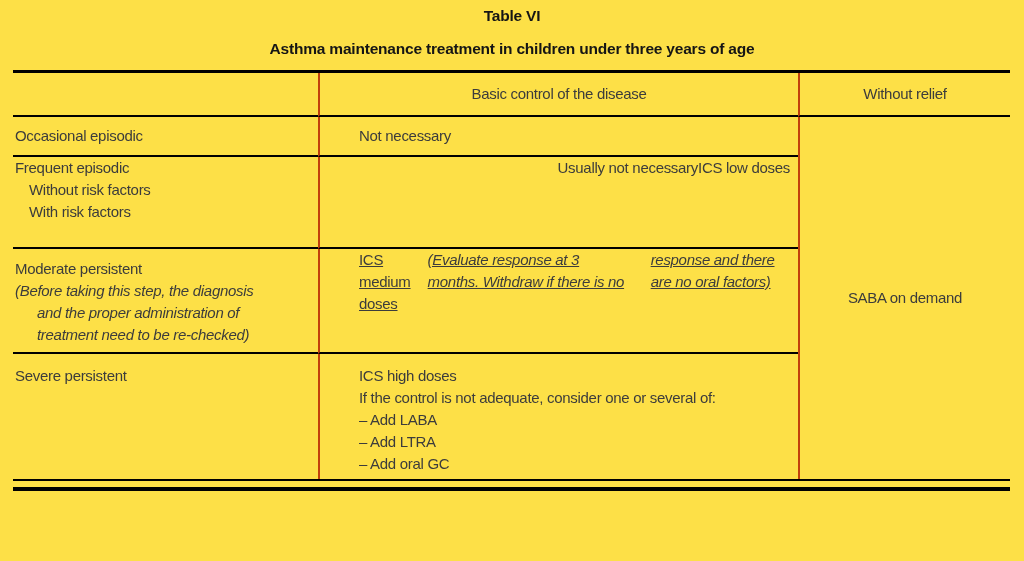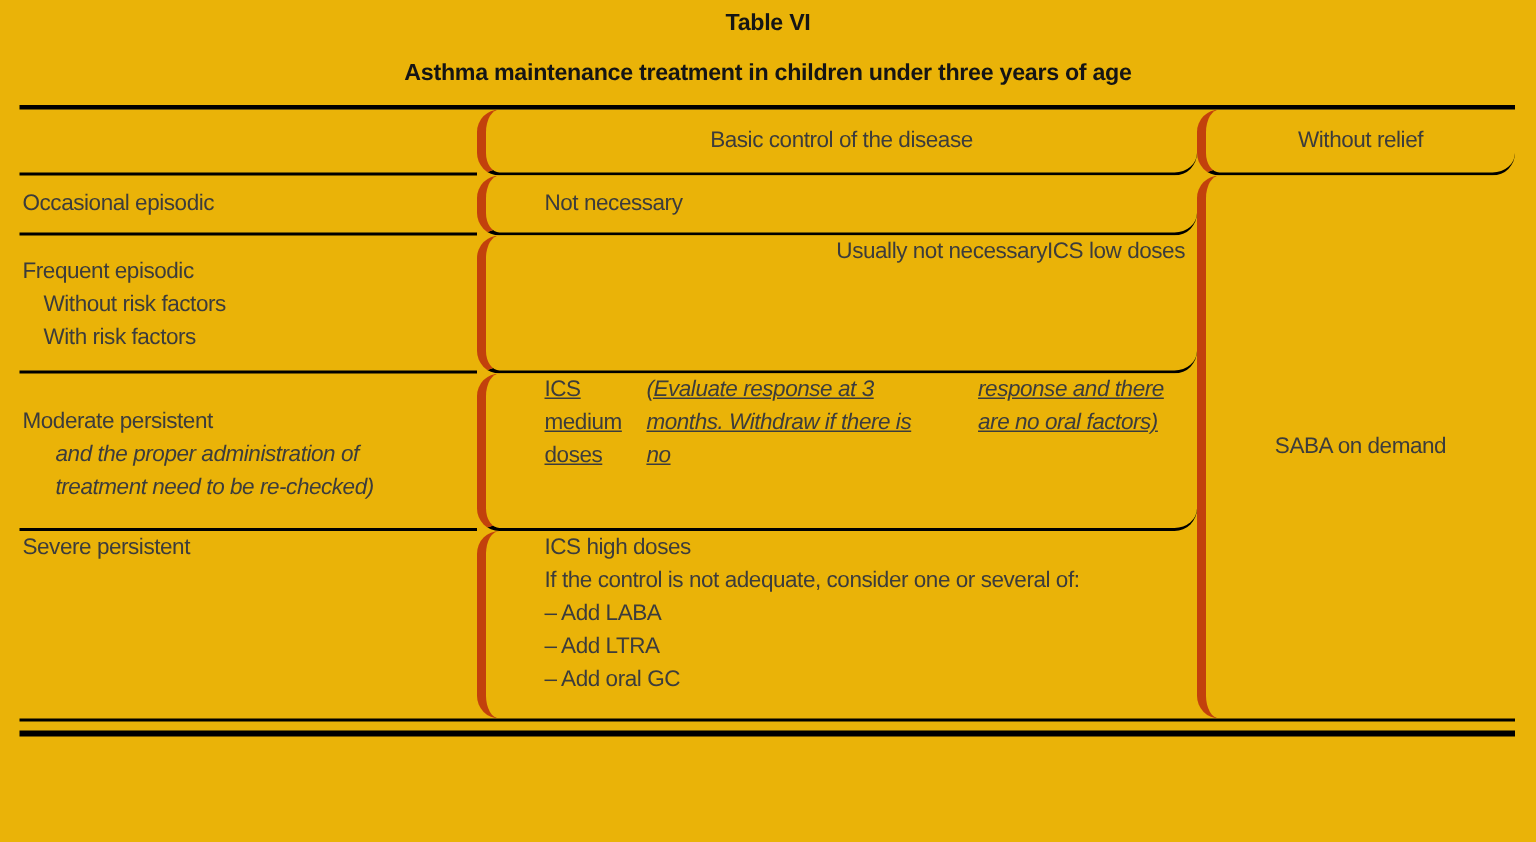--- a/index.html
+++ b/index.html
@@ -3,50 +3,50 @@
 <meta charset="utf-8">
 <style>
   * { margin:0; padding:0; box-sizing:border-box; }
   html,body { background:#ffffff; }
   body {
     width:1024px; height:561px;
     font-family:"Liberation Sans", sans-serif;
     color:#3c3c3c;
     overflow:hidden;
   }
-  .page { position:relative; width:1024px; height:561px; background:#eab308; overflow:hidden; }
+  .page { position:relative; width:1024px; height:561px; background:#fde047; overflow:hidden; }
 
   
   .caption { text-align:center; font-weight:bold; color:#151515; letter-spacing:-0.2px; }
   .cap-label { padding-top:7px; font-size:15.5px; line-height:17px; }
   .cap-title { margin-top:16px; font-size:15.5px; line-height:17px; }
 
   
   .tbl {
     margin:13px 14px 0 13px;
     display:grid;
     grid-template-columns:305px 480px 1fr;
     grid-template-rows:44px 40px 92px 105px 125px;
     border-top:3px solid #000;
     border-bottom:2px solid #000;
     grid-auto-flow:row;
   }
   .cell { font-size:15px; line-height:22px; letter-spacing:-0.3px; }
-  .bl { border-left:6px solid #c2410c;border-radius:15px; }
+  .bl { border-left:2px solid #c2410c; }
   .bb { border-bottom:2px solid #000; }
   .hdr { display:flex; align-items:center; justify-content:center; }
   .sev { padding-left:2px; padding-right:6px; }
   .ctrl { padding-left:39px; padding-right:8px; }
   .vcenter { display:flex; align-items:center; }
   .col { display:flex; flex-direction:row; }
   .end { justify-content:flex-end; padding-bottom:7px; }
   .mid { justify-content:center;text-decoration:underline; }
-  .pt13 { padding-top:13px; }
-  .pt9  { padding-top:9px;margin-top:12px; }
-  .pt11 { }
+  .pt13 { }
+  .pt9  { padding-top:9px; }
+  .pt11 { padding-top:11px; }
   .ind1 { padding-left:14px; }
   .ind2 { padding-left:22px; }
   .ind3 { padding-left:25px; }
   .it { font-style:italic; }
   .relief {
     grid-column:3; grid-row:2 / span 4;
     display:flex; align-items:center; justify-content:center;
   }
 
   
@@ -88,20 +88,21 @@
       <div class="ind1">Without risk factors</div>
       <div class="ind1">With risk factors</div>
     </div>
     <div class="cell ctrl col end bb bl">
       <div>Usually not necessary</div>
       <div>ICS low doses</div>
     </div>
 
     <div class="cell sev pt9 bb">
       <div>Moderate persistent</div>
+      <div class="it">(Before taking this step, the diagnosis</div>
       <div class="it ind2">and the proper administration of</div>
       <div class="it ind2">treatment need to be re-checked)</div>
     </div>
     <div class="cell ctrl col mid bb bl">
       <div>ICS medium doses</div>
       <div class="it">(Evaluate response at 3 months. Withdraw if there is no</div>
       <div class="it ind3">response and there are no oral factors)</div>
     </div>
 
     <div class="cell sev pt11">

